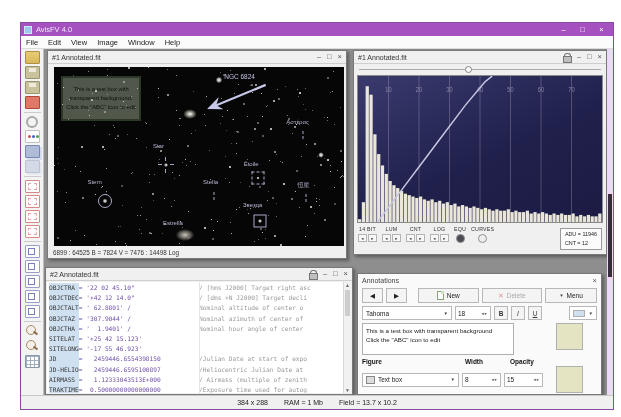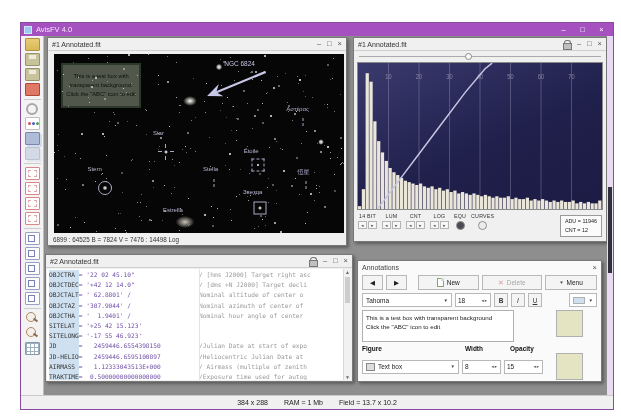--- a/index.html
+++ b/index.html
@@ -123,20 +123,28 @@
   <div class="titlebar">
     <span class="app-icon"></span>
     <span class="title-text">AvisFV 4.0</span>
     <span class="win-controls">
       <span class="wc">–</span>
       <span class="wc">□</span>
       <span class="wc">×</span>
     </span>
   </div>
 
+  <div class="menubar">
+      <span class="menu-item">File</span>
+      <span class="menu-item">Edit</span>
+      <span class="menu-item">View</span>
+      <span class="menu-item">Image</span>
+      <span class="menu-item">Window</span>
+      <span class="menu-item">Help</span>
+    </div>
 
   <div class="mdi">
     <div class="toolcol">
         <div class="tb-icon ic-folder"></div>
         <div class="tb-icon ic-floppy"></div>
         <div class="tb-icon ic-floppy"></div>
         <div class="tb-icon ic-red"></div>
         <div class="tb-sep"></div>
         <div class="tb-icon ic-ring"></div>
         <div class="tb-icon ic-dots"></div>

